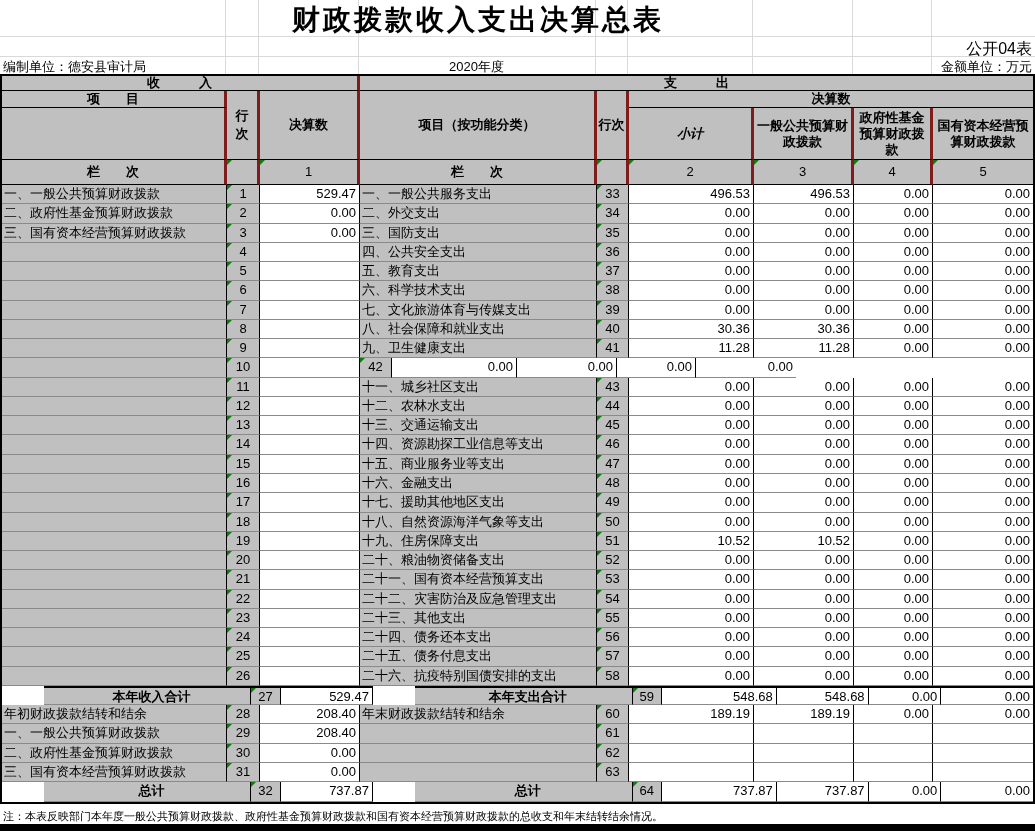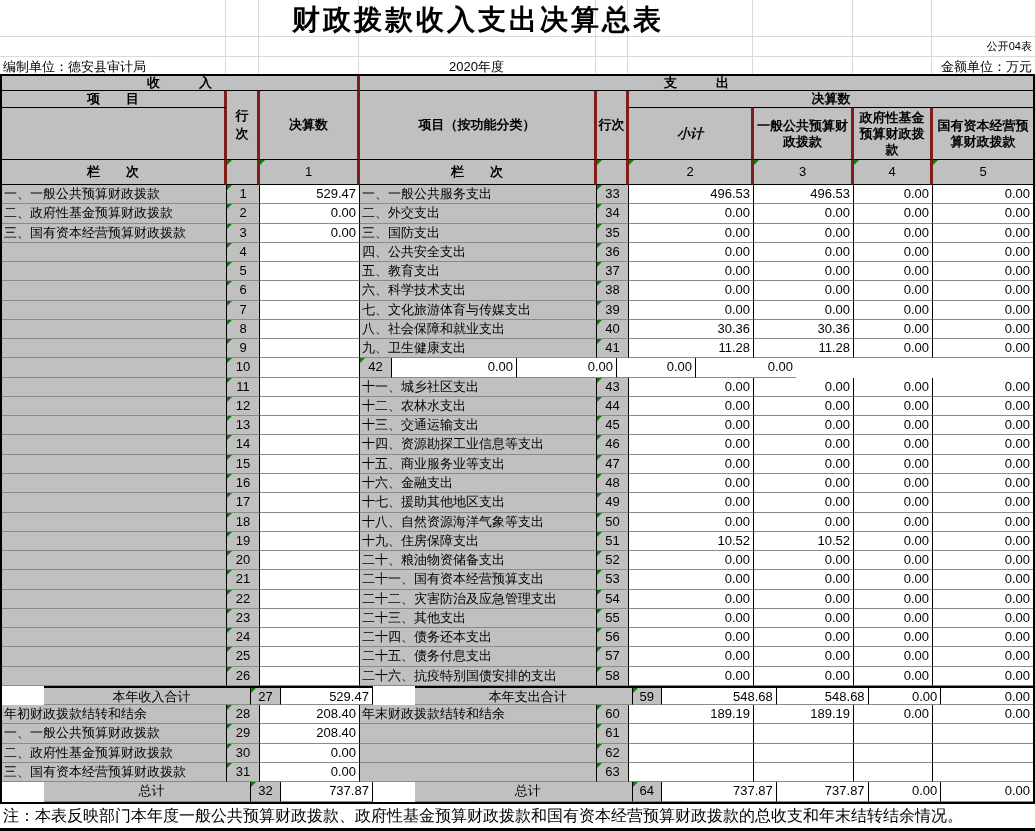--- a/index.html
+++ b/index.html
@@ -11,21 +11,21 @@
       linear-gradient(#d9d9d9,#d9d9d9),linear-gradient(#d9d9d9,#d9d9d9),
       linear-gradient(#d9d9d9,#d9d9d9),linear-gradient(#d9d9d9,#d9d9d9),
       linear-gradient(#d9d9d9,#d9d9d9),linear-gradient(#d9d9d9,#d9d9d9),
       linear-gradient(#d9d9d9,#d9d9d9),linear-gradient(#d9d9d9,#d9d9d9),
       linear-gradient(#d9d9d9,#d9d9d9),linear-gradient(#d9d9d9,#d9d9d9);
     background-repeat:no-repeat;
     background-size:1px 74px,1px 74px,1px 74px,1px 74px,1px 74px,1px 74px,1px 74px,1px 74px,1035px 1px,1035px 1px;
     background-position:225px 0,258px 0,358px 0,595px 0,627px 0,752px 0,852px 0,931px 0,0 36px,0 56px;}
   .title{position:absolute;left:0;top:1px;width:956px;text-align:center;
          font-size:28px;font-weight:bold;letter-spacing:3px;}
-  .form-code{position:absolute;right:3px;top:39px;font-size:11px;}
+  .form-code{position:absolute;right:3px;top:39px;font-size:16px;}
   .prepared{position:absolute;left:3px;top:58px;font-size:13px;}
   .year{position:absolute;left:358px;top:58px;width:237px;text-align:center;font-size:13px;}
   .unit{position:absolute;right:3px;top:58px;font-size:13px;}
 
   .table{position:absolute;left:0;top:74px;width:1035px;height:730px;box-sizing:border-box;
          border:2px solid #000;background:#fff;}
   .h{position:absolute;box-sizing:border-box;background:var(--gray,#c0c0c0);
      border-right:3px solid #7f1d1d;border-bottom:1px solid #000;
      display:flex;align-items:center;justify-content:center;text-align:center;
      font-size:13px;font-weight:bold;line-height:16px;overflow:hidden;}
@@ -39,25 +39,25 @@
   .trow{display:flex;height:19.28px;box-sizing:border-box;}
   .cell{position:relative;box-sizing:border-box;border-right:1px solid #000;
         border-bottom:1px solid #8a8a8a;font-size:13px;line-height:18px;
         white-space:nowrap;overflow:hidden;}
   .gray{background:var(--gray,#c0c0c0);}
   .lab{text-align:left;padding-left:2px;}
   .num{text-align:right;padding-right:3px;background:#fff;}
   .rowno{text-align:center;}
   .c0{width:225px;} .c1{width:33px;} .c2{width:100px;} .c3{width:237px;} .c4{width:32px;}
   .c5{width:125px;} .c6{width:100px;} .c7{width:79px;} .c8{width:100px;border-right:none;}
-  .boldc{font-weight:normal;text-align:center;padding-left:9px;margin-left:42px;}
+  .boldc{font-weight:bold;text-align:center;padding-left:9px;margin-left:42px;}
   .thick{border-top:2px solid #000;}
   .note{position:absolute;left:0;top:804px;width:1035px;height:27px;box-sizing:border-box;
-        font-size:16px;line-height:24px;padding-left:3px;white-space:nowrap;overflow:hidden;
-        border-bottom:3px solid #000000;font-family:Liberation Serif, serif;}
+        font-size:11px;line-height:24px;padding-left:3px;white-space:nowrap;overflow:hidden;
+        border-bottom:7px solid #000000;font-family:Liberation Serif, serif;}
   
   #h-income{left:0;top:0;width:358px;height:15px;}
   #h-expense{left:358px;top:0;width:673px;height:15px;border-right:none;}
   #h-item{left:0;top:15px;width:225px;height:17px;}
   #h-item-blank{left:0;top:32px;width:225px;height:52px;}
   #h-rowno-l{left:225px;top:15px;width:33px;height:69px;}
   #h-amount-l{left:258px;top:15px;width:100px;height:69px;}
   #h-itemfunc{left:358px;top:15px;width:237px;height:69px;}
   #h-rowno-r{left:595px;top:15px;width:32px;height:69px;}
   #h-amount-r{left:627px;top:15px;width:404px;height:17px;border-right:none;}

